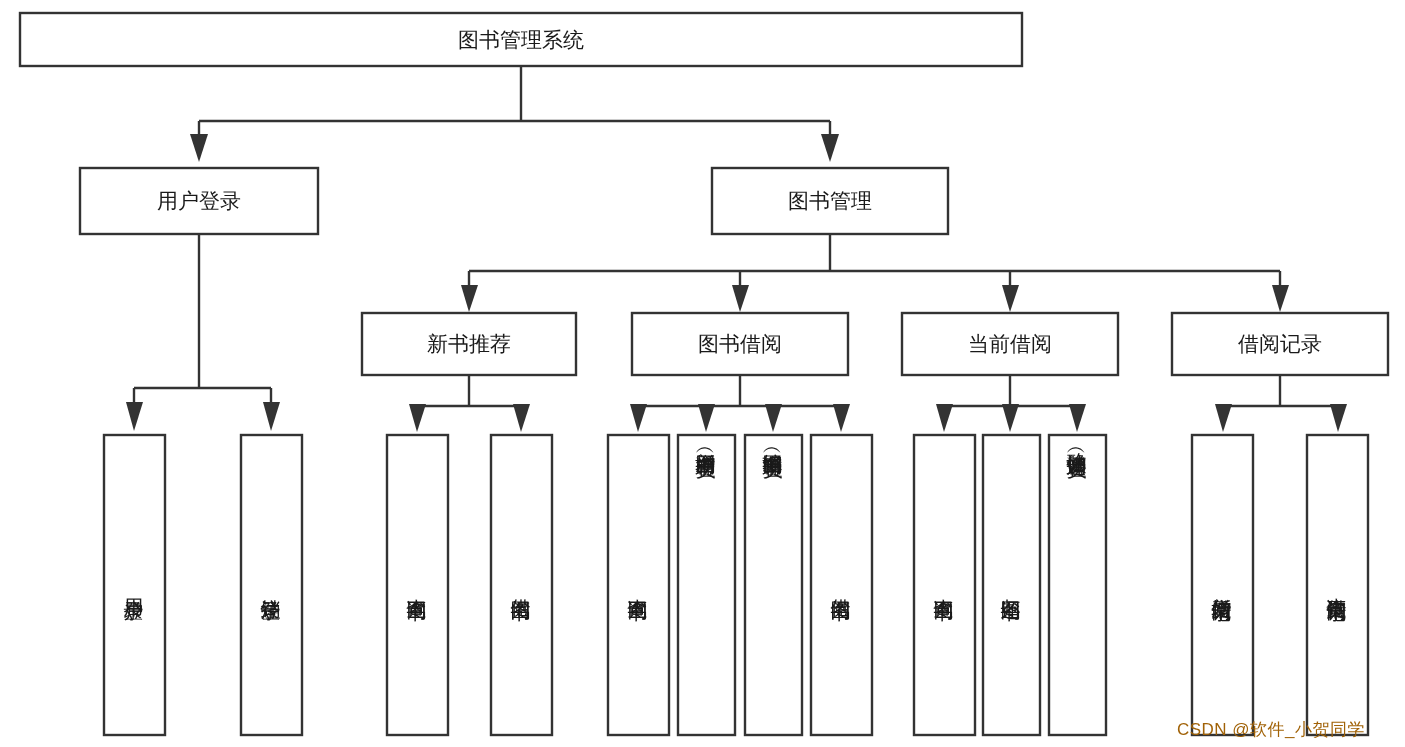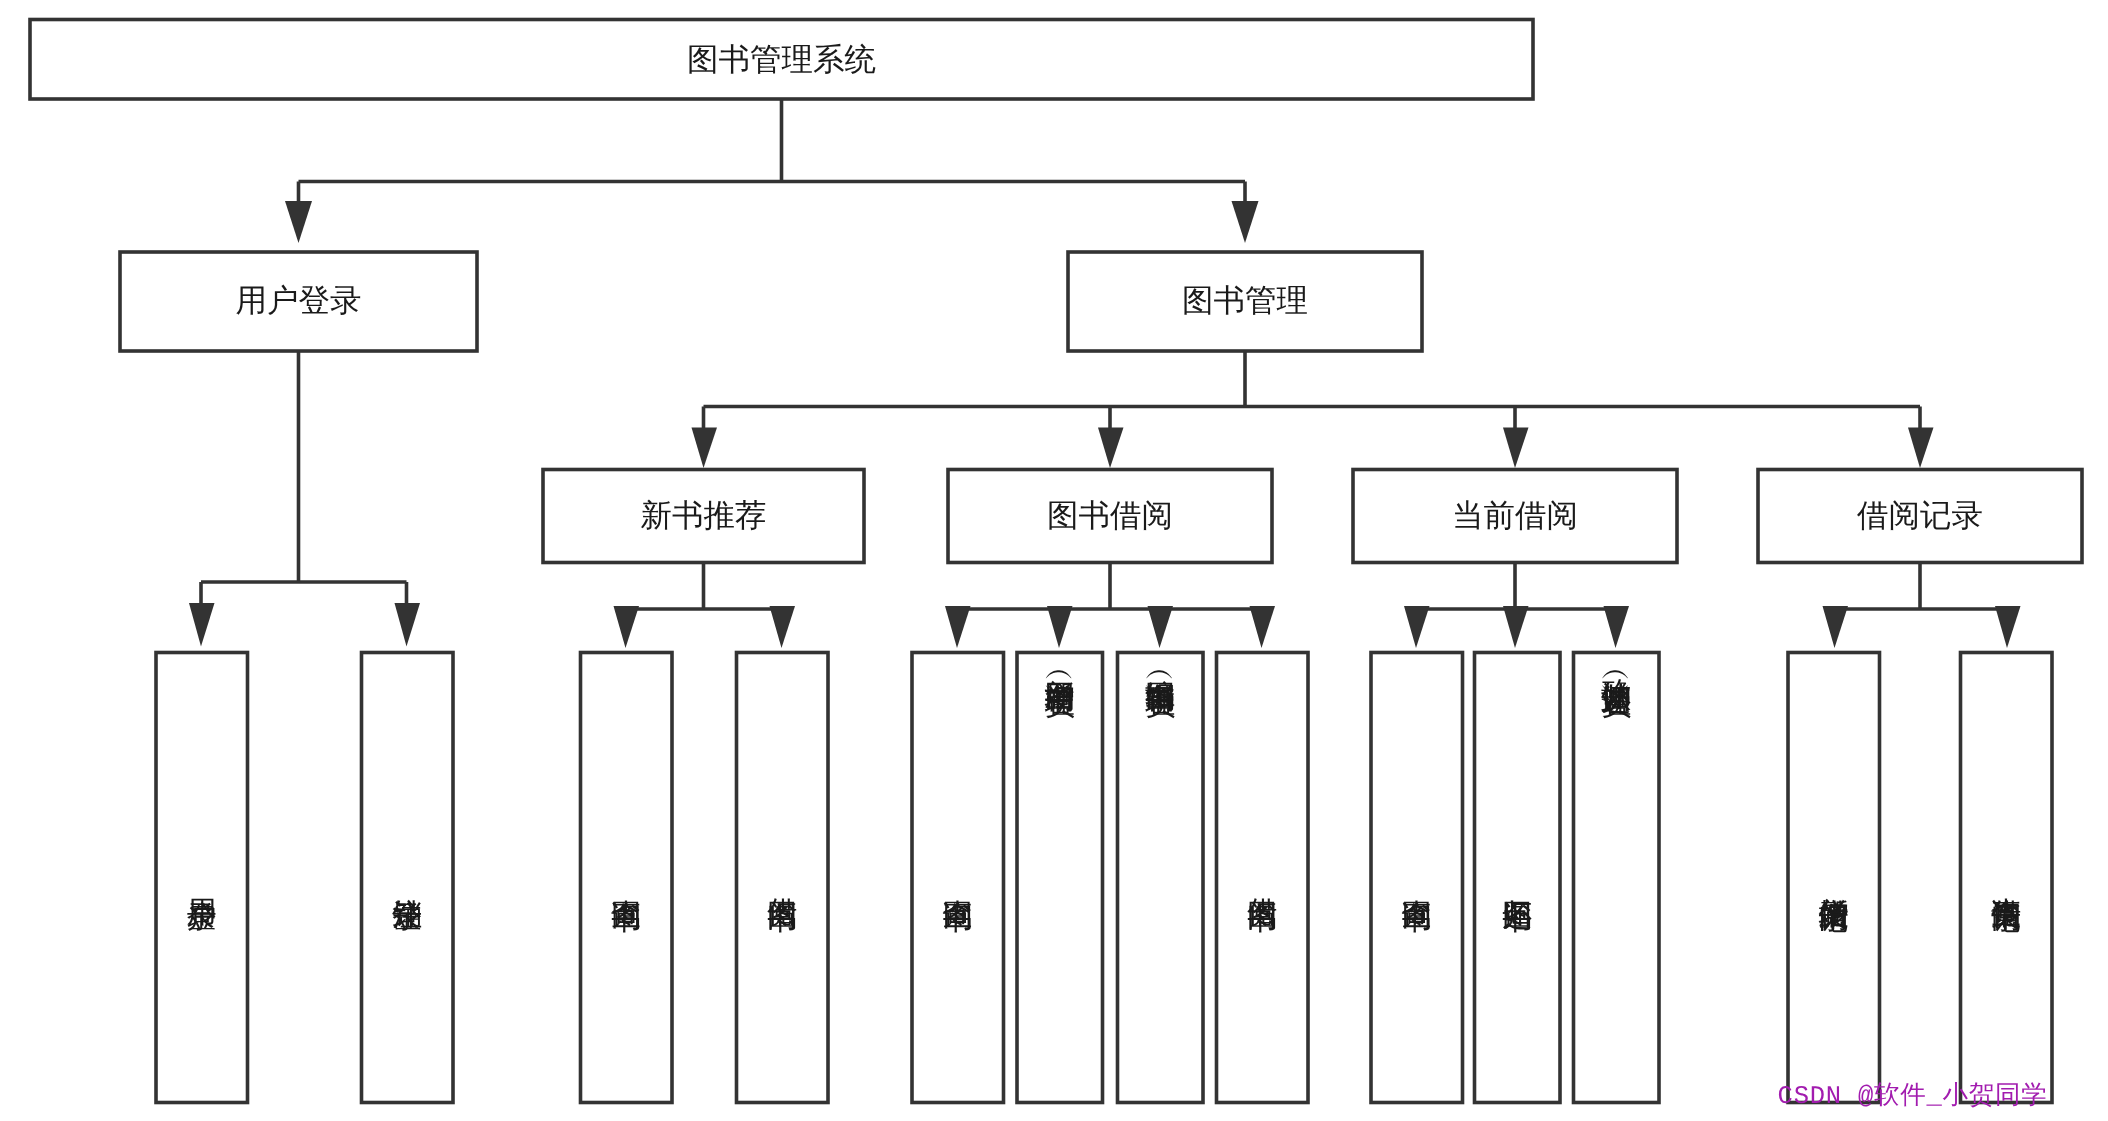--- a/index.html
+++ b/index.html
@@ -52,23 +52,23 @@
     fill: none;
   }
   .arrow-head {
     fill: #333333;
     stroke: none;
   }
   .watermark {
     position: absolute;
     right: 8px;
     bottom: 6px;
-    font-family: Liberation Mono, monospace;
+    font-family: Liberation Sans, sans-serif;
     font-size: 17px;
-    color: #a21caf;
+    color: #a16207;
     white-space: nowrap;
     letter-spacing: 0.5px;
   }
 </style>
 </head>
 <body>
 
 <div id="diagram-root">
 
   <svg class="flow" viewBox="0 0 1405 747">

